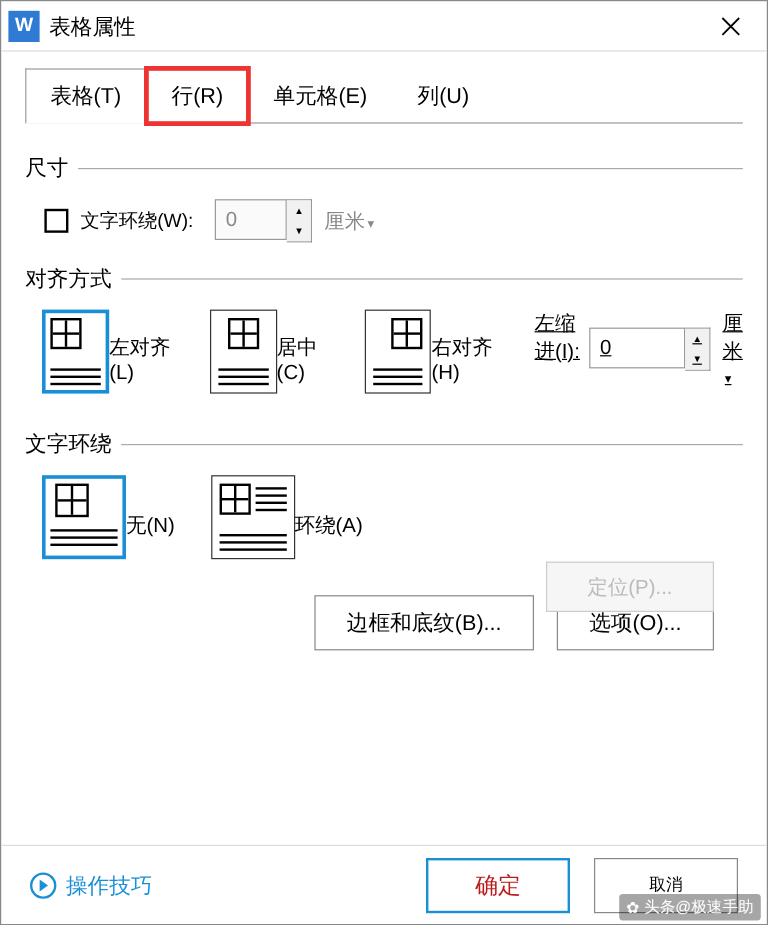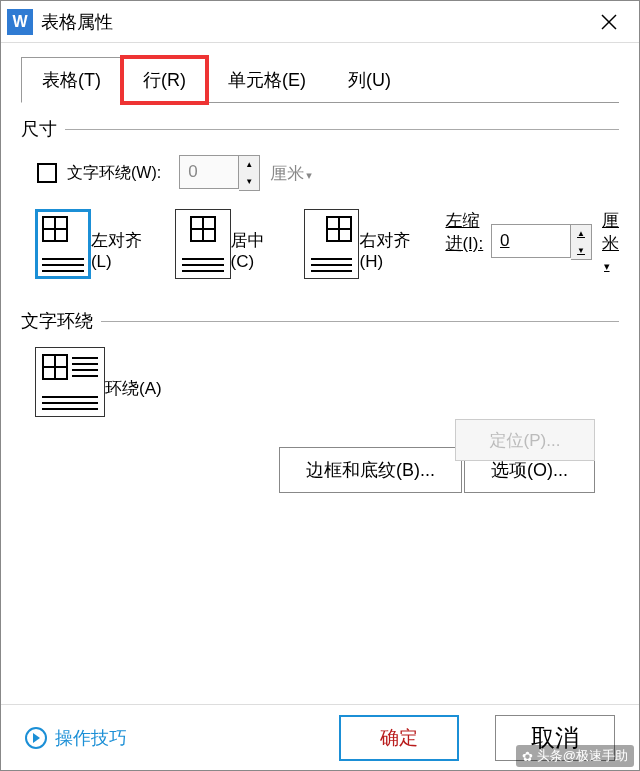--- a/index.html
+++ b/index.html
@@ -53,21 +53,21 @@
   .close-btn svg { stroke: #000; stroke-width: 1.5; }
   .content {
     flex: 1;
     padding: 14px 20px 0 20px;
     position: relative;
   }
   .tabs {
     display: flex;
     border-bottom: 1px solid #999;
     gap: 0;
-    margin-bottom: 14px;
+    margin-bottom: 25px;
   }
   .tab {
     padding: 10px 20px 10px 20px;
     border: 1px solid transparent;
     border-bottom: none;
     margin-bottom: -1px;
     font-size: 18px;
     cursor: pointer;
     position: relative;
   }
@@ -222,40 +222,40 @@
     border:1px solid #ccc;
     background:#f6f6f6;
     color:#bbb;
     font-size:17px;
     cursor:default;
     display:flex; align-items:center; justify-content:center;
   }
   .bottom-buttons {
     display:flex;
     justify-content:flex-end;
-    gap:2px;
+    gap:19px;
     padding:0 24px;
     margin-top:14px;
   }
   .btn {
     height:46px;
     padding:0 26px;
     border:1px solid #888;
     background:#fff;
     font-size:18px;
     cursor:pointer;
     display:flex; align-items:center; justify-content:center;
   }
   .footer {
     height:66px;
     border-top:1px solid #ddd;
     display:flex;
     align-items:center;
     padding:0 24px;
-    gap:36px;
+    gap:20px;
   }
   .tips-link {
     display:flex;
     align-items:center;
     color:#1b8fd6;
     font-size:18px;
     cursor:pointer;
     gap:8px;
   }
   .tips-icon {
@@ -278,21 +278,21 @@
     border:2px solid #1b8fd6;
     color:#b91c1c;
     background:#fff;
     font-size:19px;
     cursor:pointer;
   }
   .cancel-btn {
     width:120px; height:46px;
     border:1px solid #888;
     background:#fff;
-    font-size:24px;
+    font-size:14px;
     cursor:pointer;
   }
   .watermark {
     position:absolute;
     right:6px; bottom:4px;
     font-size:13px;
     color:#fff;
     background:rgba(0,0,0,.35);
     padding:2px 6px;
     border-radius:3px;
@@ -336,20 +336,23 @@
           <div class="arrows">
             <button>▲</button>
             <button>▼</button>
           </div>
         </div>
         <span class="unit"><span>厘米</span><span style="font-size:11px;margin-left:2px;">▾</span></span>
       </div>
     </div>
 
     <div class="section">
+      <div class="section-head">
+          <span>对齐方式</span>
+        </div>
       <div class="align-row">
         <div class="align-item">
           <div class="align-icon left selected">
             <div class="mini-table"></div>
             <div class="lines">
                 <div></div>
                 <div></div>
                 <div></div>
               </div>
           </div>
@@ -392,20 +395,33 @@
         </div>
       </div>
     </div>
 
     <div class="section" style="position:relative;">
       <div class="section-head">
           <span>文字环绕</span>
         </div>
       <div class="wrap-row">
         <div class="wrap-item">
+          <div class="wrap-icon none selected">
+            <div class="wrap-icon-inner">
+              <div class="mini-table"></div>
+              <div class="lines">
+                  <div></div>
+                  <div></div>
+                  <div></div>
+                </div>
+            </div>
+          </div>
+          <span>无(N)</span>
+        </div>
+        <div class="wrap-item">
           <div class="wrap-icon around">
             <div class="around-row">
               <div class="mini-table"></div>
               <div class="side-lines">
                   <div></div>
                   <div></div>
                   <div></div>
                   <div></div>
                 </div>
             </div>

